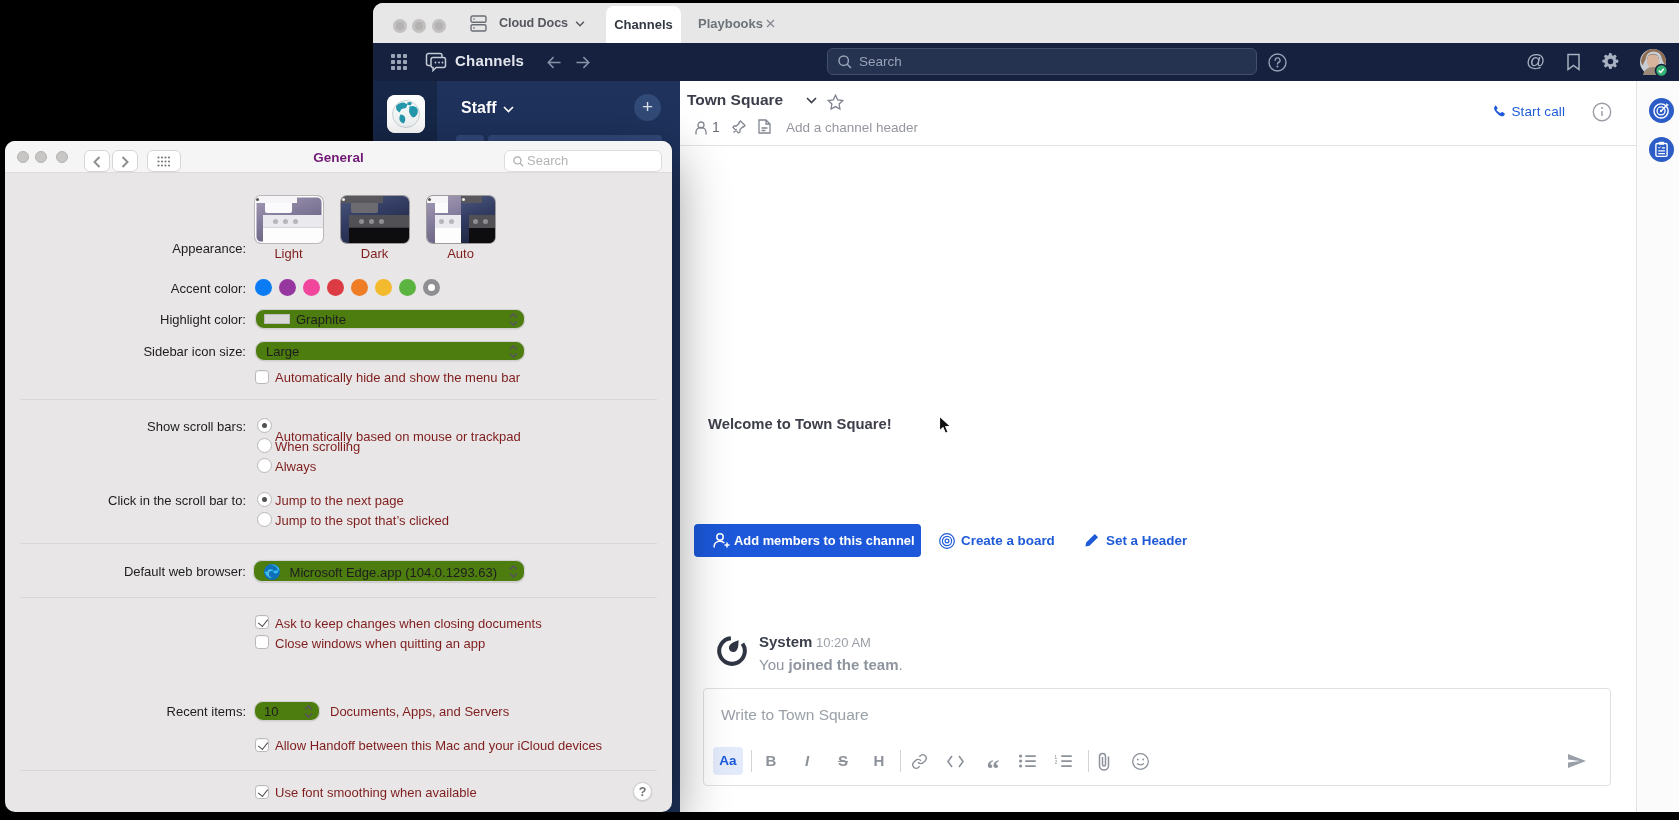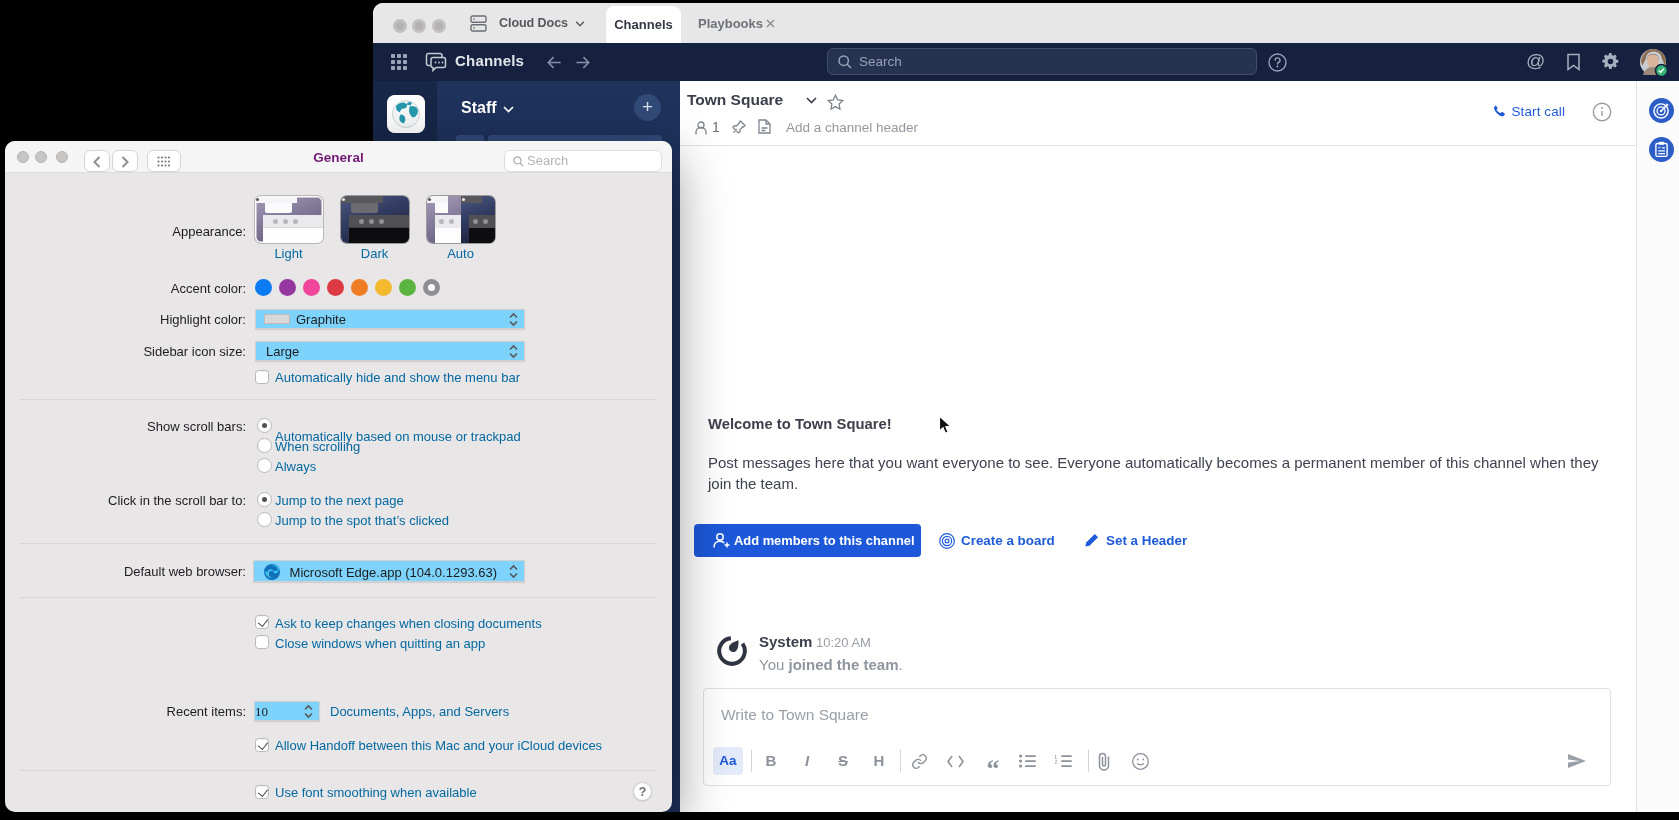--- a/index.html
+++ b/index.html
@@ -73,28 +73,28 @@
 .mtl { position:absolute; top:10px; width:12px; height:12px; border-radius:50%; background:#c8c6c5; border:0.5px solid #b5b3b2;}
 .navbtn { position:absolute; top:9px; width:26px; height:22px; background:#fff; border:1px solid #d6d4d4; border-radius:6px;
   color:#8e8e8e; text-align:center; line-height:20px; font-size:14px; font-weight:bold;}
 #mac-title { position:absolute; left:0; right:0; top:0; height:32px; text-align:center; line-height:33px;
   font-size:13.5px; font-weight:bold; color:#701a75; }
 #mac-search { position:absolute; right:10px; top:9px; width:158px; height:22px; background:#fff;
   border:1px solid #dedcdc; border-radius:6px; color:#b3b3b6; font-size:13px; line-height:20px; padding-left:22px;}
 #mac-body { position:absolute; left:0; top:32px; width:100%; bottom:0; font-size:13px; color:#1d1d1f; }
 .mlabel { position:absolute; right:426px; text-align:right; white-space:nowrap; }
 .msep { position:absolute; left:15px; right:15px; height:1px; background:#d9d7d8; }
-.dropdown { position:absolute; left:250px; width:270px; height:20px; background:#7dd3fc; border:1px solid #d2d0d0;
-  border-radius:1px; box-shadow:0 0.5px 1px rgba(0,0,0,.12); font-size:13px; color:#1d1d1f; line-height:19px;}
+.dropdown { position:absolute; left:250px; width:270px; height:20px; background:#4d7c0f; border:1px solid #d2d0d0;
+  border-radius:9px; box-shadow:0 0.5px 1px rgba(0,0,0,.12); font-size:13px; color:#1d1d1f; line-height:19px;}
 .stepper { position:absolute; right:4px; top:2px; width:13px; height:15px; }
 .cb { position:absolute; width:14px; height:14px; background:#fff; border:1px solid #b9b7b7; border-radius:3.5px;
   box-shadow:inset 0 1px 1px rgba(0,0,0,.05);}
 .radio { position:absolute; width:15px; height:15px; background:#fff; border:1px solid #b9b7b7; border-radius:50%; }
 .radio.sel::after { content:""; position:absolute; left:4px; top:4px; width:5px; height:5px; border-radius:50%; background:#515154;}
-.mtext { position:absolute; white-space:nowrap; color:#0369a1; }
+.mtext { position:absolute; white-space:nowrap; color:#7f1d1d; }
 .help { position:absolute; width:19px; height:19px; border-radius:50%; background:#fff; border:1px solid #d0cece;
   color:#707073; font-size:12.5px; font-weight:bold; text-align:center; line-height:18px; box-shadow:0 0.5px 1.5px rgba(0,0,0,.15);}
 .cb.chk::after { content:""; position:absolute; left:4px; top:1px; width:4.5px; height:8px;
   border:solid #48484b; border-width:0 1.8px 1.8px 0; transform:rotate(38deg); }
 .acc { position:absolute; top:0; width:17px; height:17px; border-radius:50%; }
 .thumb { position:absolute; top:53px; width:68px; height:47px; border-radius:6px; overflow:hidden; }
 .thumb .dot { position:absolute; top:4px; width:5px; height:5px; border-radius:50%; }
 </style>
 </head>
 <body>
@@ -230,21 +230,20 @@
             </svg>
           <div id="startcall">Start call</div>
           <svg class="abs" style="right:24px; top:21px" width="20" height="20" viewBox="0 0 20 20" fill="none" stroke="#999ca3" stroke-width="1.4">
               <circle cx="10" cy="10" r="8.7"></circle>
               <path d="M10 9 v5"></path>
               <circle cx="10" cy="6" r="1" fill="#999ca3" stroke="none"></circle>
             </svg>
         </div>
 
         <div id="welcome">Welcome to Town Square!</div>
-        <div id="para">Post messages here that you want everyone to see. Everyone automatically becomes a permanent member of this channel when they<br>join the team.</div>
 
         <div id="btnrow">
           <div id="btn-add">Add members to this channel</div>
           <svg class="abs" style="left:19px; top:8px" width="18" height="17" viewBox="0 0 18 17" fill="none" stroke="#fff" stroke-width="1.5">
               <circle cx="7" cy="5" r="3.2"></circle>
               <path d="M1.2 15.5 v-2 a5.8 5 0 0 1 10.2 -2.5"></path>
               <path d="M14 10.5 v5 M11.5 13 h5"></path>
             </svg>
           <svg class="abs" style="left:245px; top:9px" width="16" height="16" viewBox="0 0 16 16" fill="none" stroke="#1f5bd8" stroke-width="1.2">
               <circle cx="8" cy="8" r="7.3"></circle>
@@ -373,21 +372,21 @@
       </div>
       <div id="mac-title">General</div>
       <div id="mac-search">Search</div>
       <svg class="abs" style="right:148px; top:15px" width="11" height="11" viewBox="0 0 12 12" fill="none" stroke="#a8a8ab" stroke-width="1.3">
           <circle cx="4.8" cy="4.8" r="3.9"></circle>
           <path d="M7.7 7.7 L11 11"></path>
         </svg>
     </div>
     <div id="mac-body">
 
-      <div class="mlabel" style="top:51px;">Appearance:</div>
+      <div class="mlabel" style="top:68px;">Appearance:</div>
       <div class="thumb" style="top:23px; left:250px; background:linear-gradient(160deg,#a49cb6 0%,#847c9b 40%,#6a6380 75%,#585273 100%); box-shadow:0 0 0 1px #b9b7b8, inset 0 0 0 1.5px #fdfdfd;">
         <div style="position:absolute; left:0; top:0; width:42px; height:7px; background:#f5f5f7;"></div>
         <div style="position:absolute; left:1px; top:2px; width:3px; height:3px; border-radius:50%; background:#555;"></div>
         <div style="position:absolute; left:10px; top:7px; width:27px; height:10px; background:#fbfbfd; border-radius:0 0 2px 2px;"></div>
         <div style="position:absolute; left:8px; top:19px; right:0; height:13px; background:#eaeaee; border-bottom:1px solid #d7d7db;">
           <div class="dot" style="left:10px; background:#b6b6bd;"></div>
             <div class="dot" style="left:20px; background:#b6b6bd;"></div>
             <div class="dot" style="left:30px; background:#b6b6bd;"></div>
         </div>
         <div style="position:absolute; left:8px; top:32px; right:0; bottom:0; background:#fdfdfd;"></div>
@@ -487,21 +486,21 @@
       </div>
 
       <div class="msep" style="top:424px;"></div>
 
       <div class="cb chk" style="left:250px; top:442px;"></div>
       <div class="mtext" style="left:270px; top:443px;">Ask to keep changes when closing documents</div>
       <div class="cb" style="left:250px; top:462px;"></div>
       <div class="mtext" style="left:270px; top:463px;">Close windows when quitting an app</div>
 
       <div class="mlabel" style="top:531px;">Recent items:</div>
-      <div class="dropdown" style="left:249px; top:528px; width:66px;"><span style="font-family:Liberation Serif, serif;">10</span>
+      <div class="dropdown" style="left:249px; top:528px; width:66px;"><span style="margin-left:9px;">10</span>
         <svg class="stepper" viewBox="0 0 13 15" fill="none" stroke="#57575a" stroke-width="1.6">
             <path d="M3 5.5 L6.5 2 L10 5.5 M3 9.5 L6.5 13 L10 9.5"></path>
           </svg>
       </div>
       <div class="mtext" style="left:325px; top:531px;">Documents, Apps, and Servers</div>
 
       <div class="cb chk" style="left:250px; top:565px;"></div>
       <div class="mtext" style="left:270px; top:565px;">Allow Handoff between this Mac and your iCloud devices</div>
 
       <div class="msep" style="top:597px;"></div>

